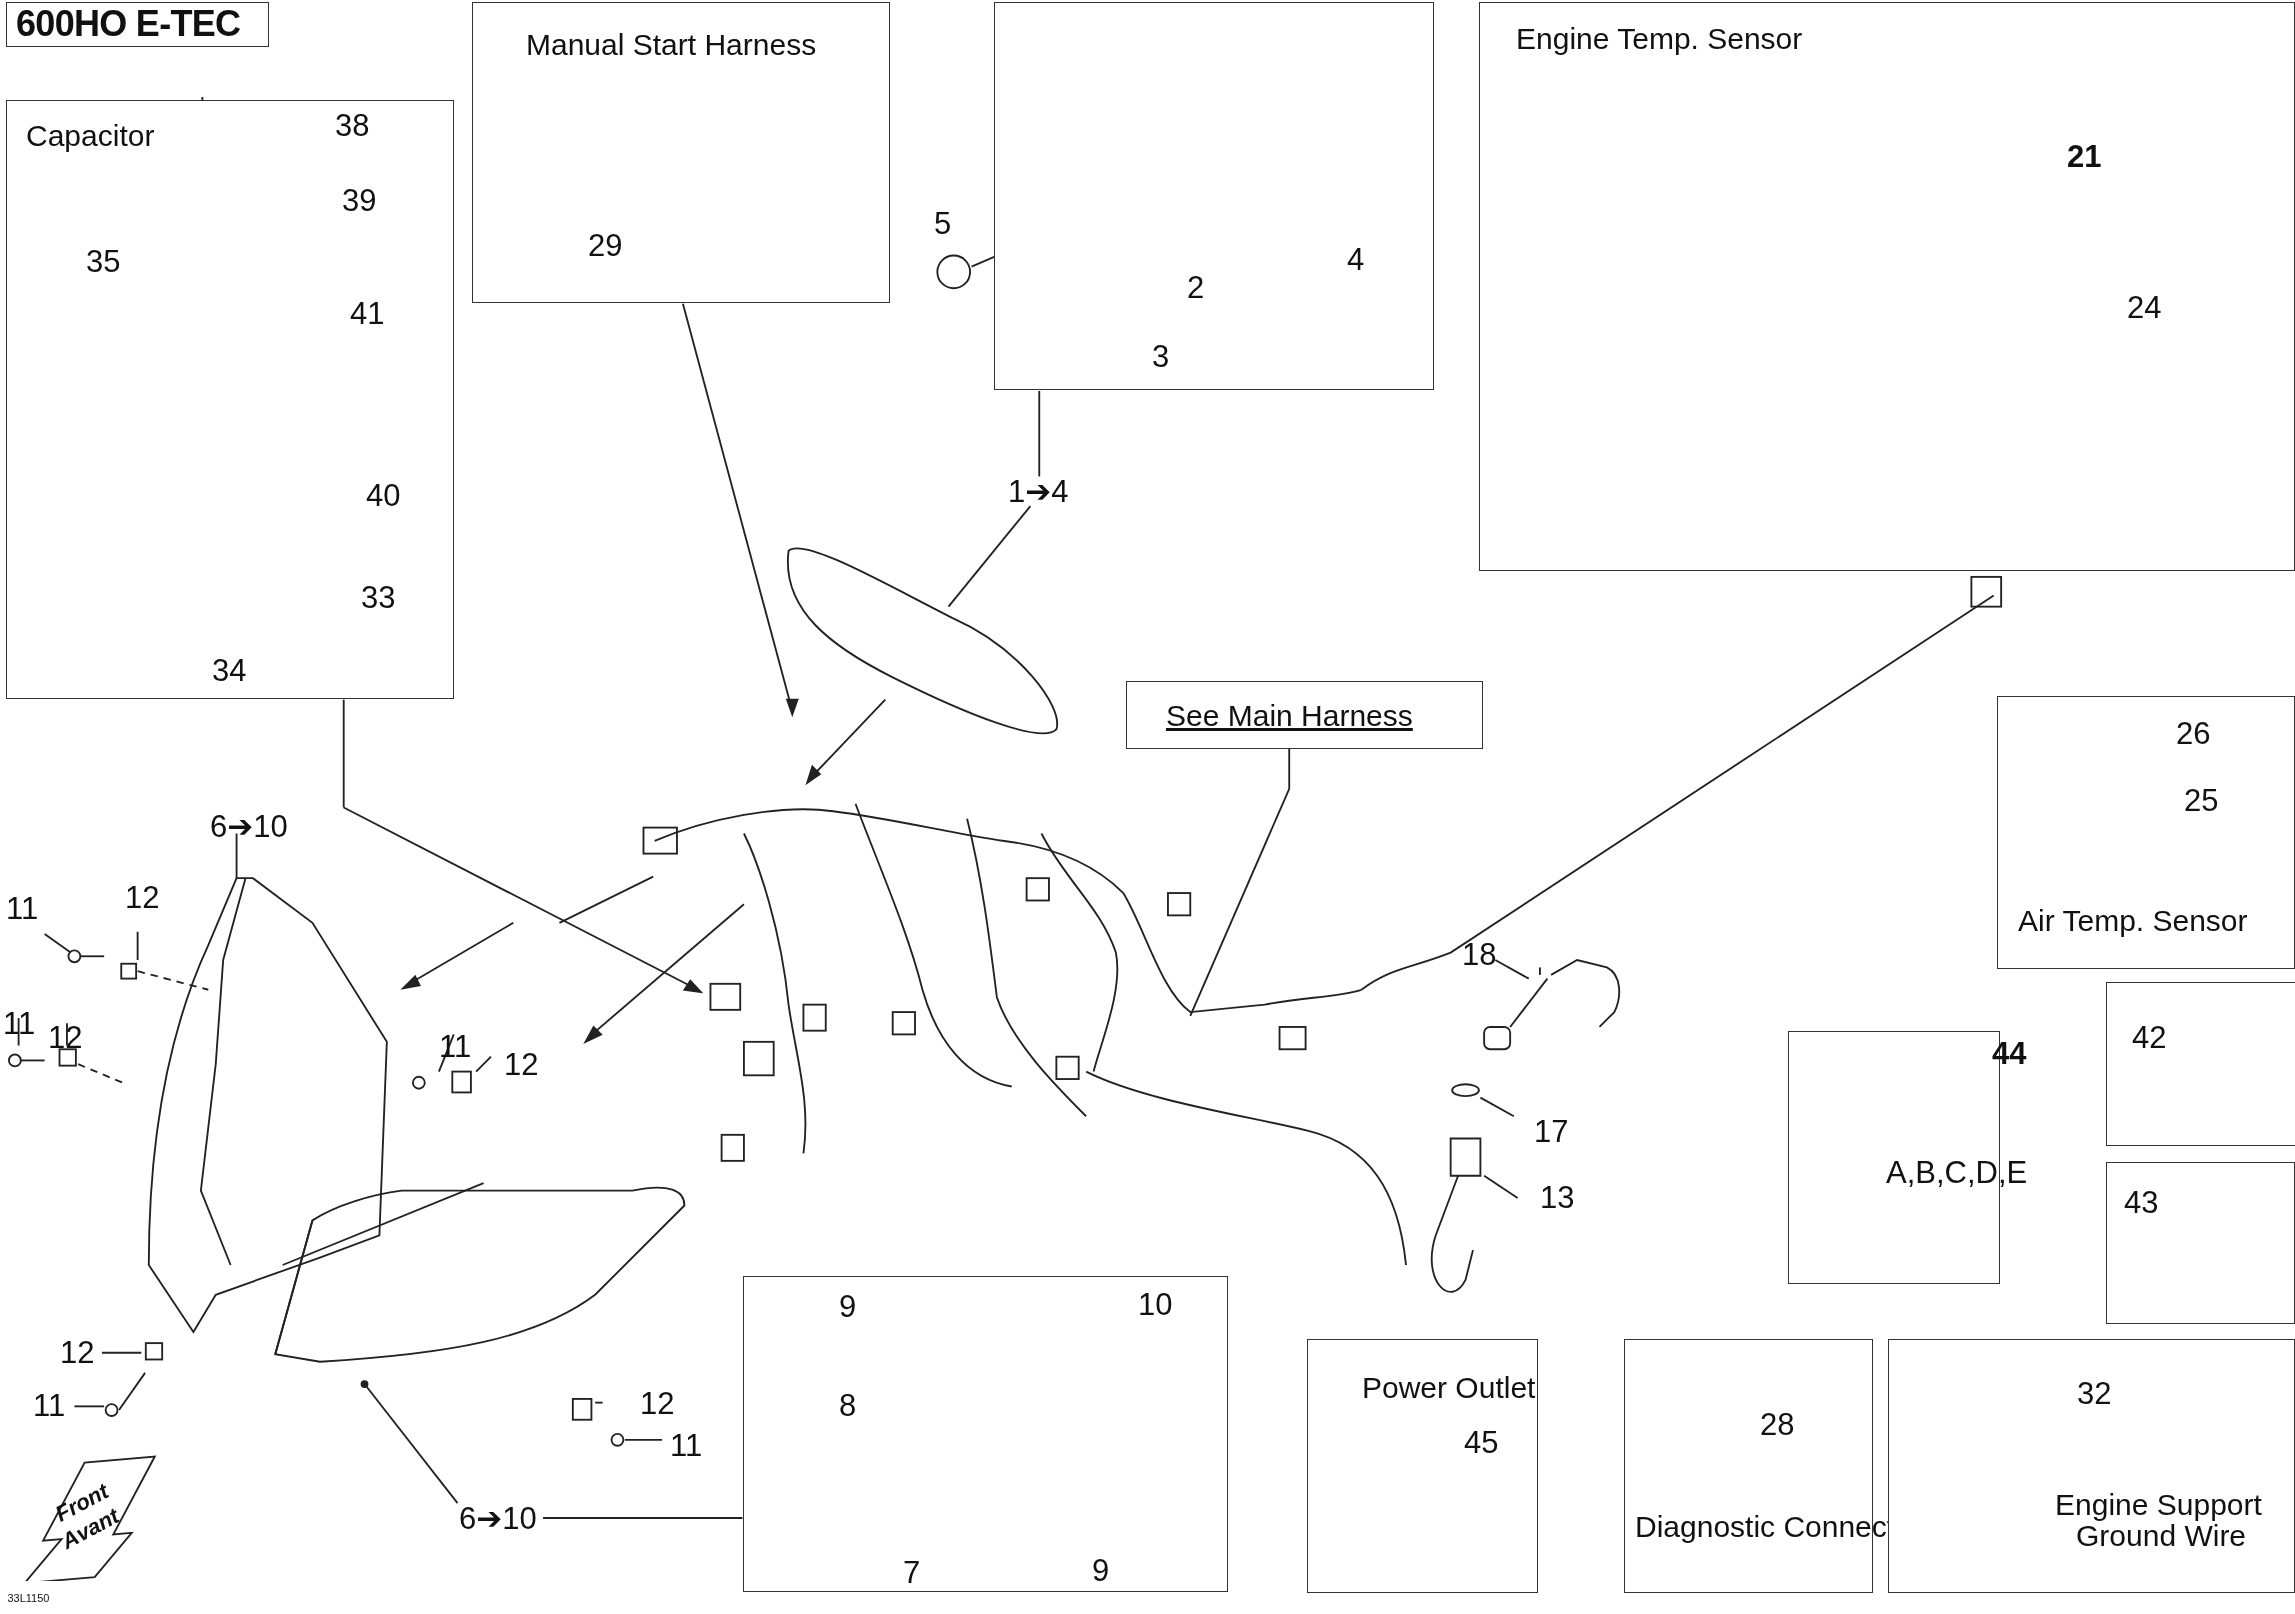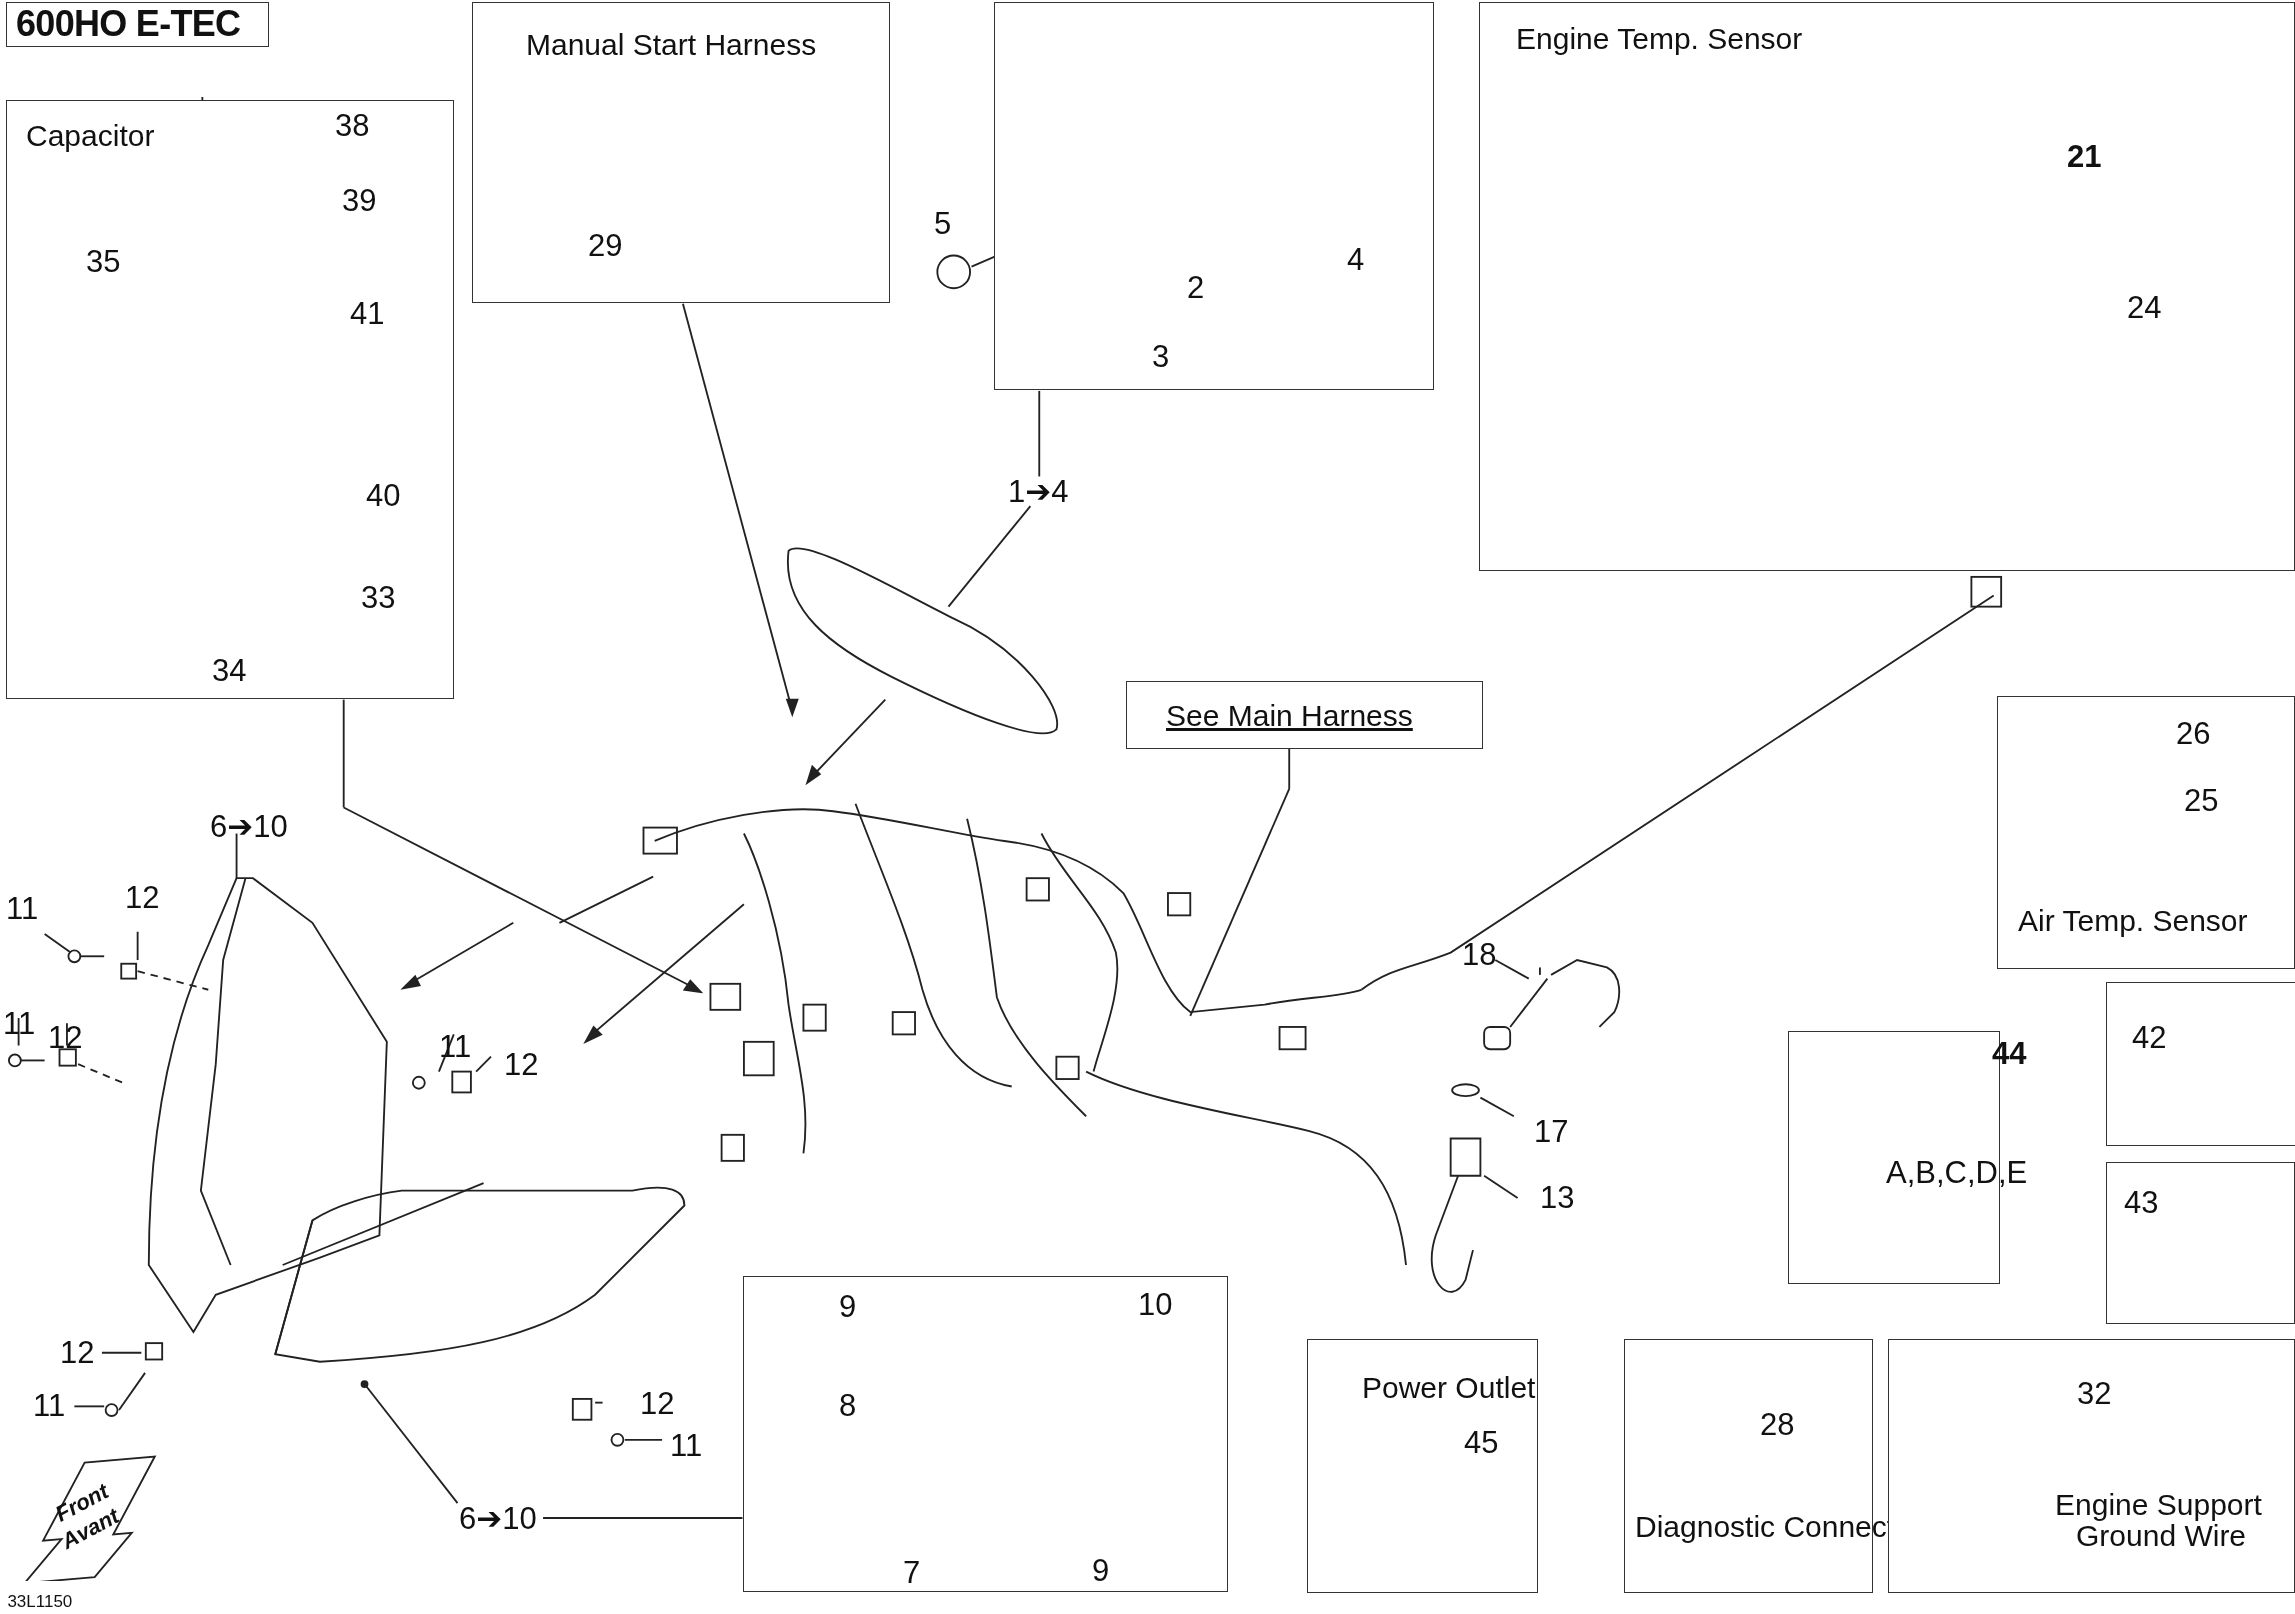--- a/index.html
+++ b/index.html
@@ -2,21 +2,21 @@
 <html style="font-size:12px"><head>
 <meta charset="utf-8">
 <style>
   html,body{margin:0;padding:0;background:#fff;}
   body{width:2295px;height:1615px;position:relative;overflow:hidden;font-family:"Liberation Sans",sans-serif;color:#111;}
   .box{position:absolute;border:1.5px solid #333;background:#fff;box-sizing:border-box;}
   .title-box{position:absolute;left:6px;top:2.2px;width:263px;height:45px;border:1.5px solid #333;box-sizing:border-box;
     font-family:"Liberation Sans",sans-serif;font-weight:bold;font-size:36px;line-height:42px;padding-left:9px;letter-spacing:-0.7px;}
   .box-title{position:absolute;font-size:30px;white-space:nowrap;}
   .callout{position:absolute;font-size:31px;line-height:1;white-space:nowrap;}
-  .code{position:absolute;left:7.4px;top:1592px;font-size:17px;}
+  .code{position:absolute;left:7.4px;top:1592px;font-size:11px;}
   svg.art{position:absolute;left:0;top:0;width:2295px;height:1615px;pointer-events:none;}
   .front-arrow{position:absolute;left:15px;top:1455px;}
 </style>
 </head>
 <body>
 
 <svg class="art" viewBox="0 0 3085 2170" xmlns="http://www.w3.org/2000/svg">
   <g fill="none" stroke="#222" stroke-width="2.5">
 
     <line x1="918" y1="408" x2="1065" y2="955"></line>

